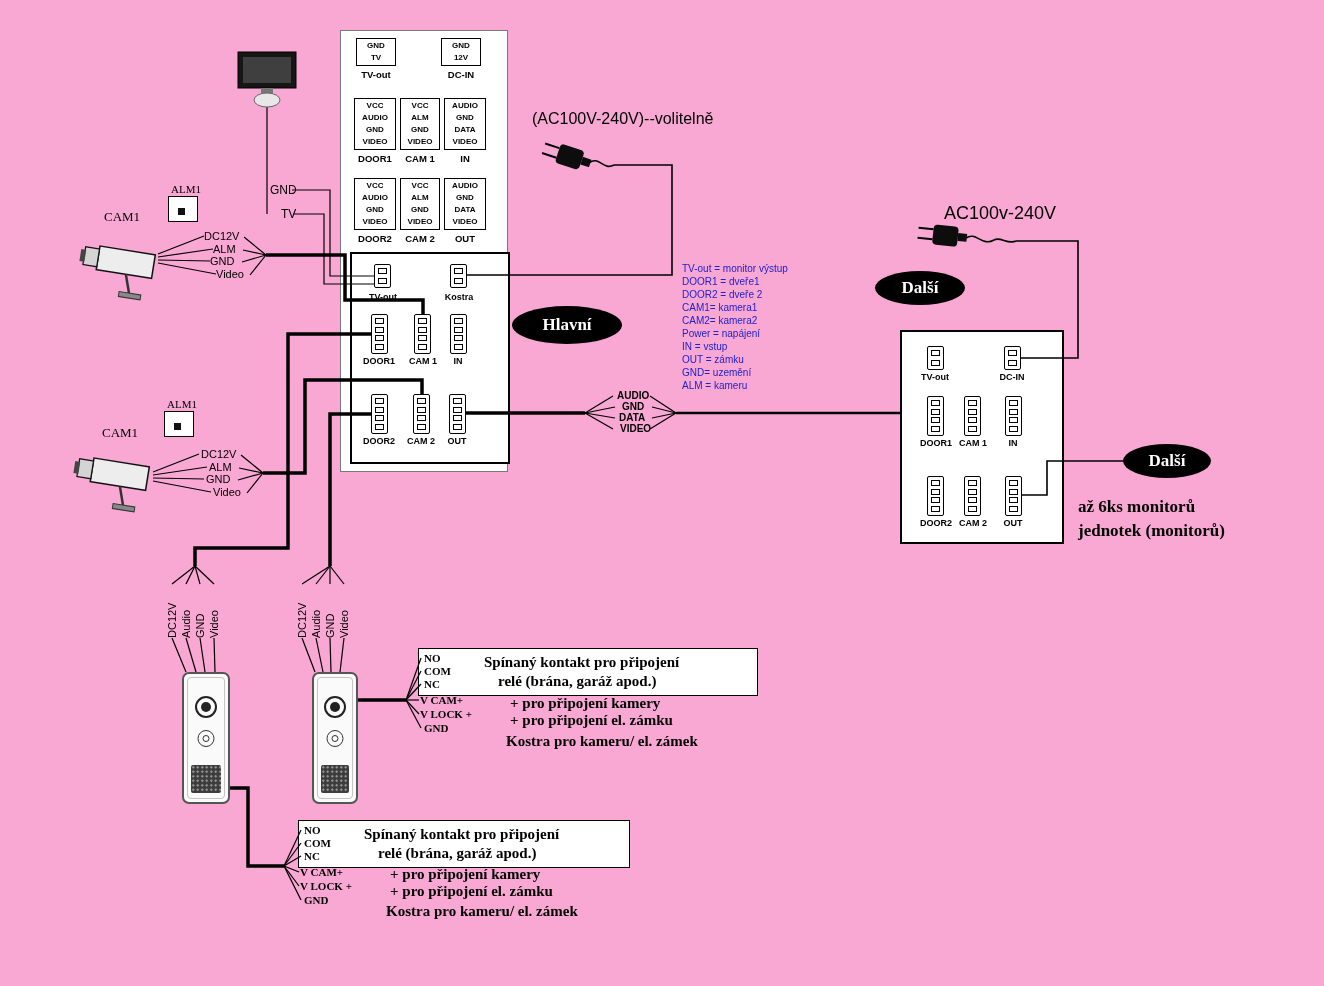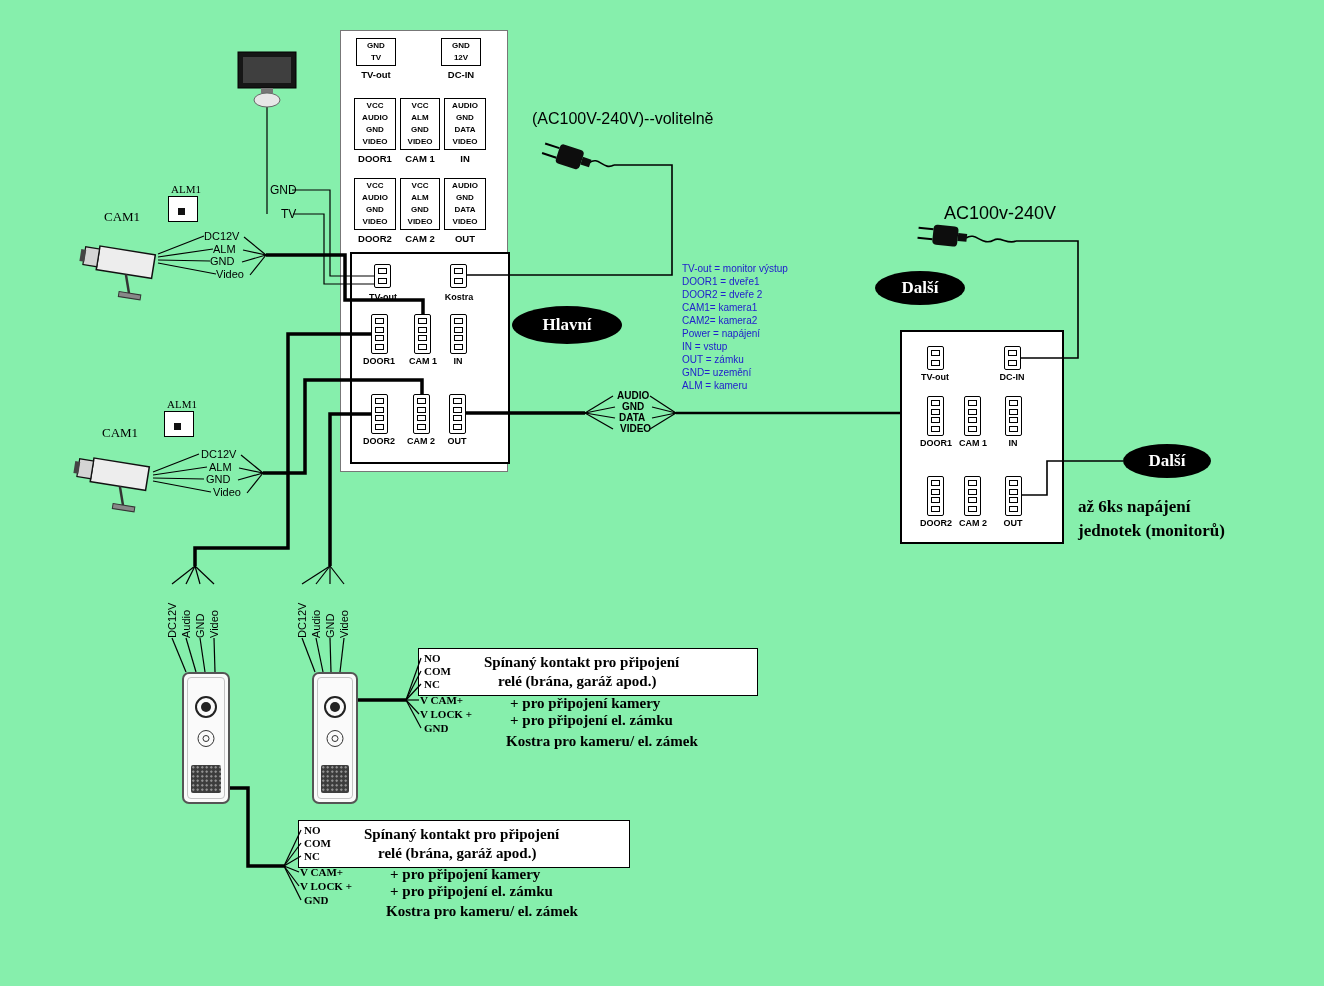--- a/index.html
+++ b/index.html
@@ -1,16 +1,16 @@
 <!DOCTYPE html>
 <html><head>
 <meta charset="utf-8">
 <style>
   html,body{margin:0;padding:0;background:#fff}
-  .page{position:relative;width:1324px;height:986px;background:#86efac;font-family:"Liberation Sans",sans-serif;overflow:hidden}
+  .page{position:relative;width:1324px;height:986px;background:#f9a8d4;font-family:"Liberation Sans",sans-serif;overflow:hidden}
   .t{position:absolute;white-space:nowrap;color:#000;line-height:1.1;z-index:3}
   .box{position:absolute;background:#fff;border:1px solid #777;z-index:1}
   .unitbox{position:absolute;background:#fff;border:2px solid #000;z-index:1}
   svg.wires{position:absolute;left:0;top:0;z-index:2;pointer-events:none}
   .pinblock{position:absolute;z-index:3}
   .pins{border:1px solid #000;text-align:center;font-weight:bold;font-size:8px;line-height:12px;padding:1px 0;background:#fff}
   .pins span{display:block}
   .pinlab{font-weight:bold;font-size:9.5px;text-align:center;margin-top:3px}
   .conn{position:absolute;width:15px;border:1.7px solid #000;background:#fff;display:flex;flex-direction:column;justify-content:space-evenly;align-items:center;z-index:3;border-radius:2px;box-sizing:content-box}
   .c2{height:22px}.c4{height:38px}
@@ -379,21 +379,21 @@
     <div>OUT = zámku</div>
     <div>GND= uzemění</div>
     <div>ALM = kameru</div>
   </div>
 
   <div class="t bus" style="left:617px;top:390px">AUDIO</div>
   <div class="t bus" style="left:622px;top:401px">GND</div>
   <div class="t bus" style="left:619px;top:412px">DATA</div>
   <div class="t bus" style="left:620px;top:423px">VIDEO</div>
 
-  <div class="t serif b" style="left:1078px;top:498px;font-size:17px">až 6ks napájení</div>
+  <div class="t serif b" style="left:1078px;top:498px;font-size:17px">až 6ks monitorů</div>
   <div class="t serif b" style="left:1078px;top:522px;font-size:17px">jednotek (monitorů)</div>
 
   <div class="vlabel" style="left:166px;top:584px">DC12V</div>
   <div class="vlabel" style="left:180px;top:584px">Audio</div>
   <div class="vlabel" style="left:194px;top:584px">GND</div>
   <div class="vlabel" style="left:208px;top:584px">Video</div>
   <div class="vlabel" style="left:296px;top:584px">DC12V</div>
   <div class="vlabel" style="left:310px;top:584px">Audio</div>
   <div class="vlabel" style="left:324px;top:584px">GND</div>
   <div class="vlabel" style="left:338px;top:584px">Video</div>

